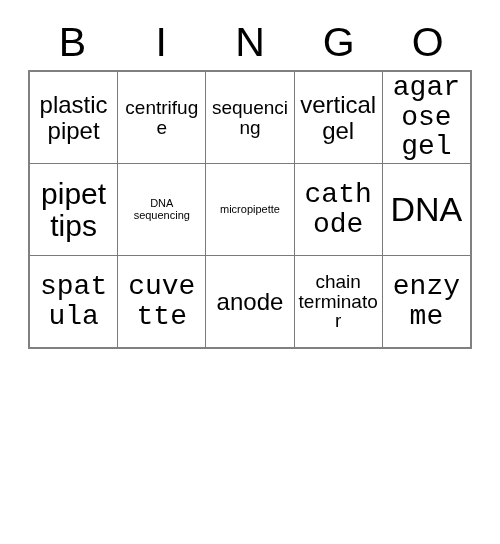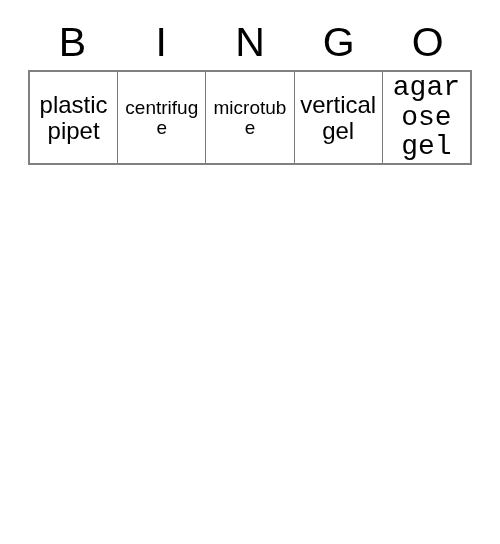--- a/index.html
+++ b/index.html
@@ -86,20 +86,34 @@
     <div class="header-letter">N</div>
     <div class="header-letter">G</div>
     <div class="header-letter">O</div>
   </div>
 
   <table id="bingo-grid">
     <tbody>
       <tr>
         <td class="bingo-cell fs-l">plastic pipet</td>
         <td class="bingo-cell fs-xs">centrifuge</td>
-        <td class="bingo-cell fs-xs">microtube</td>
+        <td class="bingo-cell fs-xs">sequencing</td>
         <td class="bingo-cell fs-l">vertical gel</td>
         <td class="bingo-cell fs-m">agarose gel</td>
+      </tr>
+      <tr>
+        <td class="bingo-cell fs-xl">pipet tips</td>
+        <td class="bingo-cell fs-xxs">DNA sequencing</td>
+        <td class="bingo-cell fs-xxs">micropipette</td>
+        <td class="bingo-cell fs-m">cathode</td>
+        <td class="bingo-cell fs-xxl">DNA</td>
+      </tr>
+      <tr>
+        <td class="bingo-cell fs-m">spatula</td>
+        <td class="bingo-cell fs-m">cuvette</td>
+        <td class="bingo-cell fs-l">anode</td>
+        <td class="bingo-cell fs-xs">chain terminator</td>
+        <td class="bingo-cell fs-m">enzyme</td>
       </tr>
     </tbody>
   </table>
 
 </div>
 
 </body></html>

